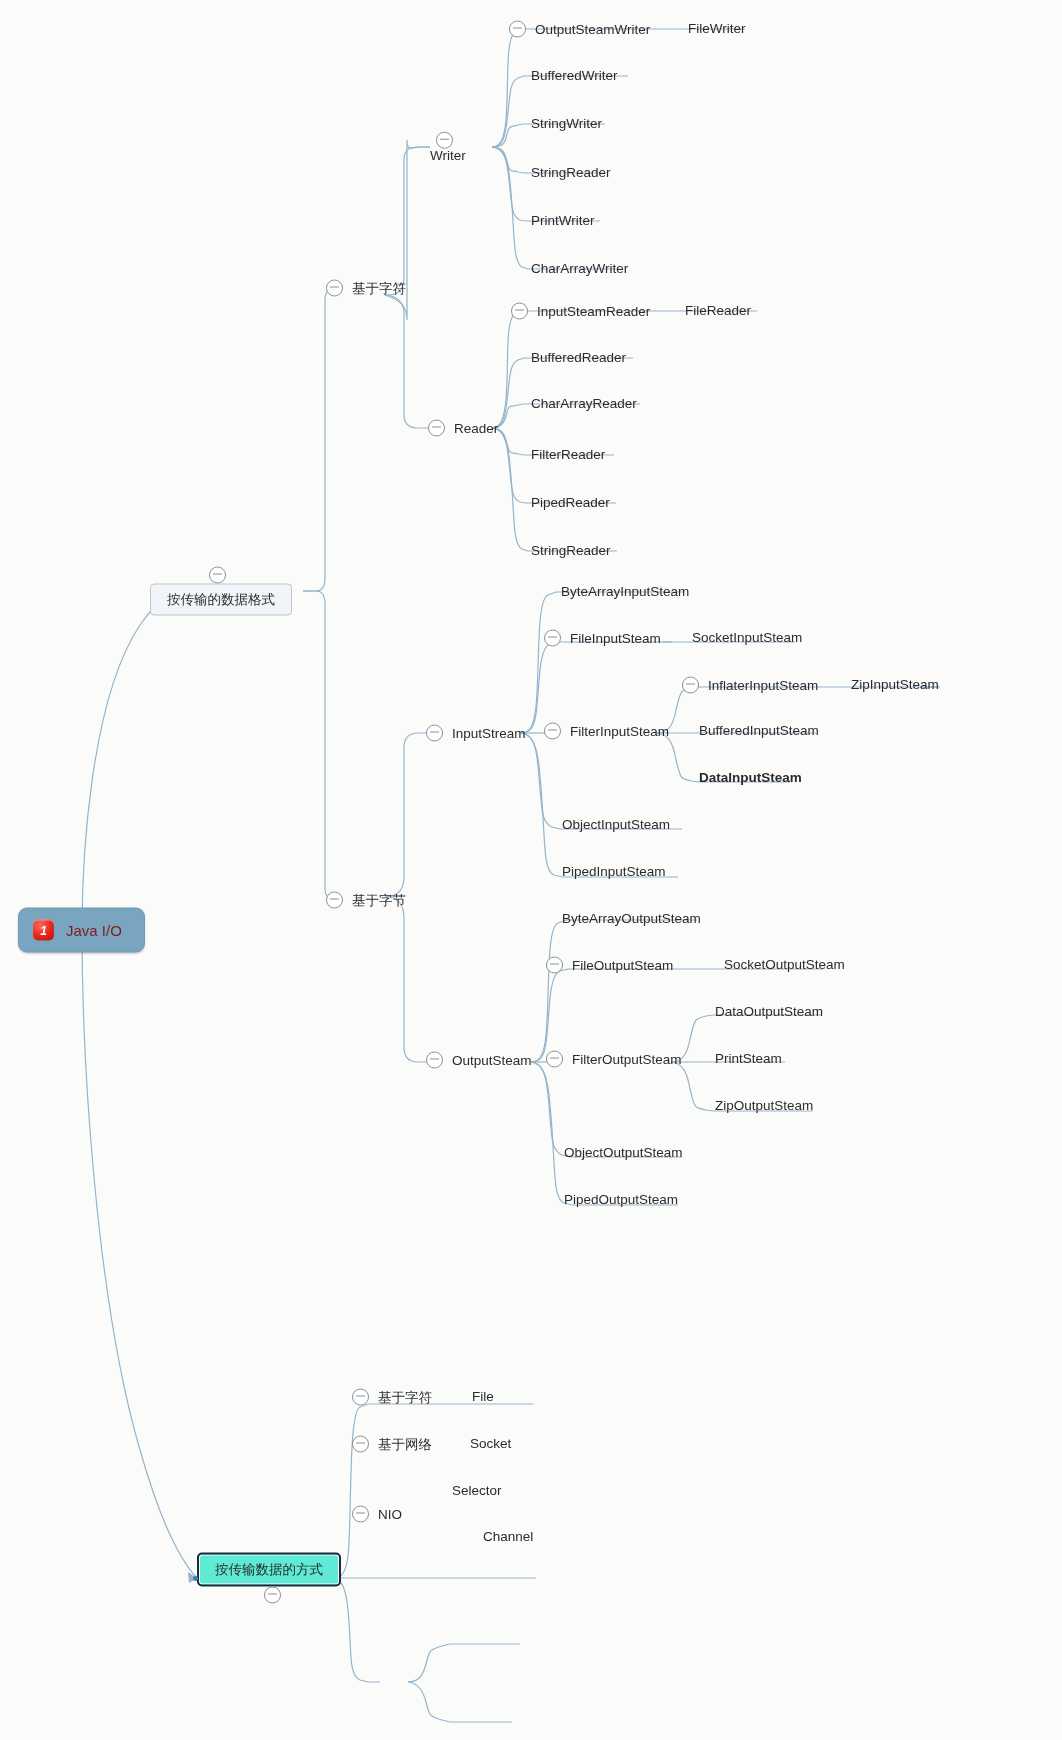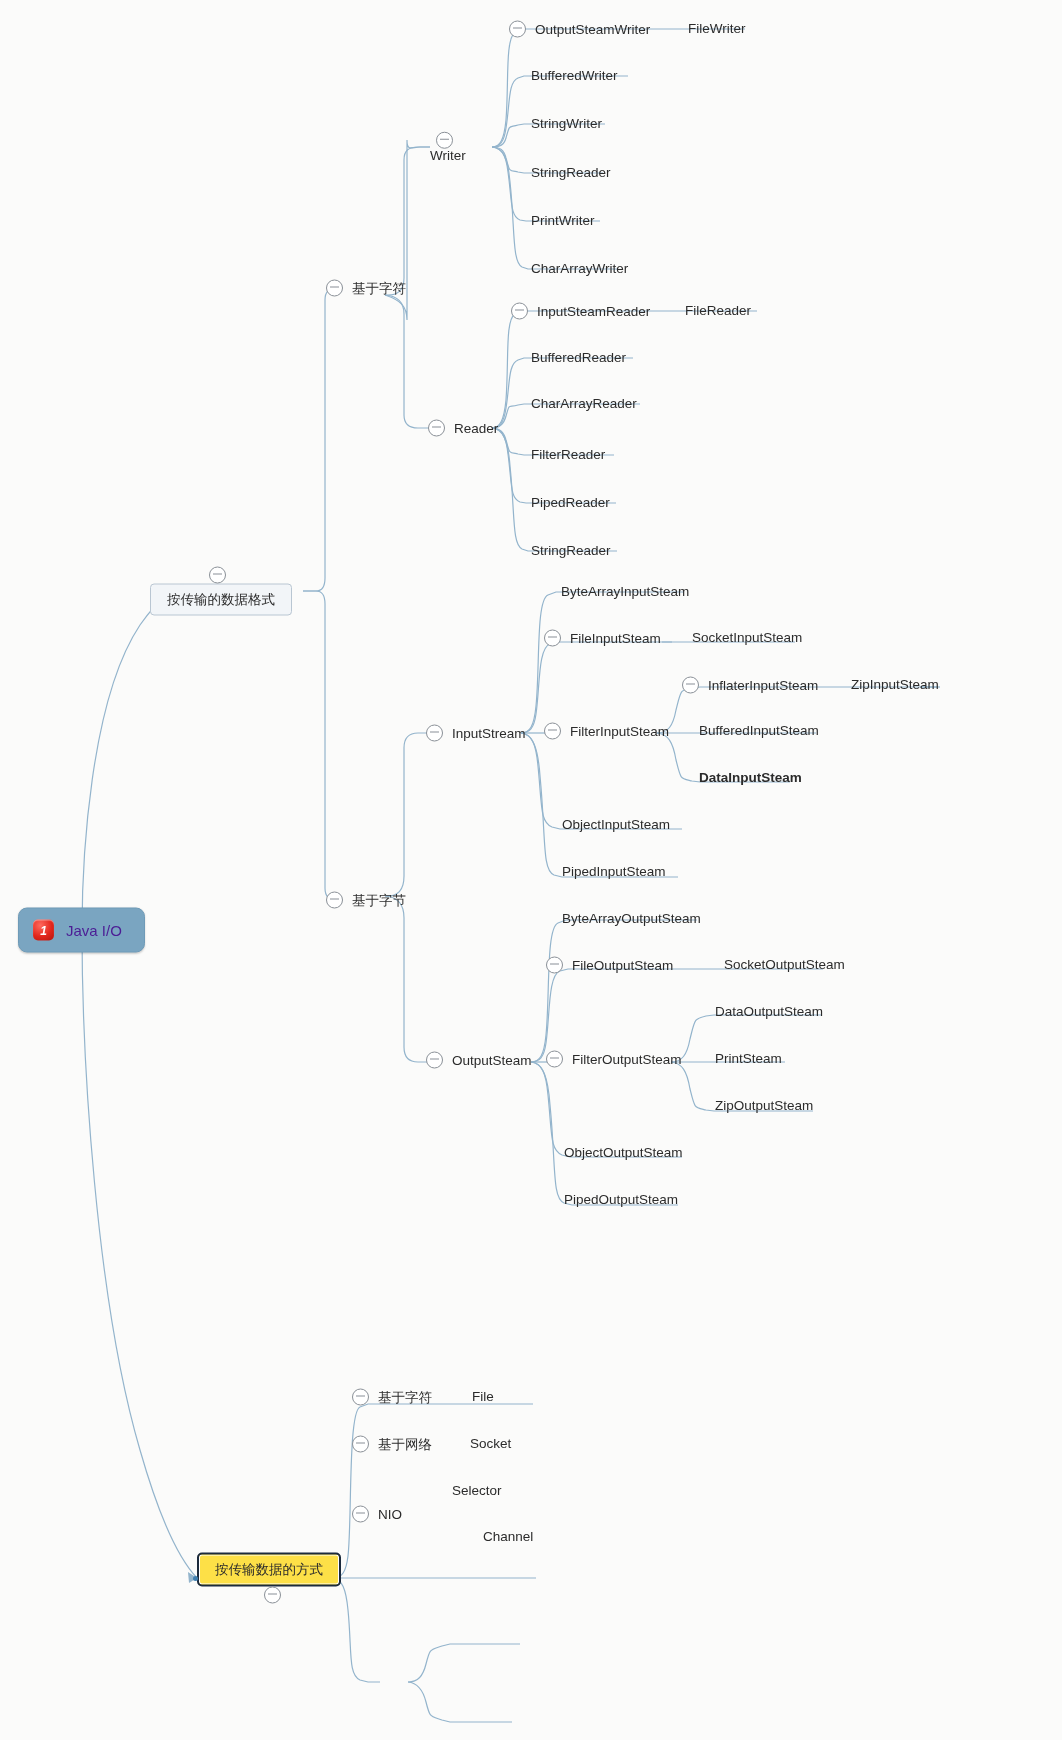--- a/index.html
+++ b/index.html
@@ -49,42 +49,42 @@
     transform:translateY(-50%);
   }
   .root .badge{
     width:21px;height:21px;border-radius:5px;
     background:radial-gradient(circle at 35% 28%, #ff6a5e 0%, #e3261c 55%, #b3150d 100%);
     color:#fff;font-size:12px;font-style:italic;font-weight:bold;
     display:flex;align-items:center;justify-content:center;
     margin-right:12px;flex:0 0 auto;
     box-shadow:inset 0 1px 1px rgba(255,255,255,.5);
   }
-  .root .rlabel{color:#4c1d95;font-size:15px;text-align:center;}
+  .root .rlabel{color:#7f1d1d;font-size:15px;text-align:center;}
 
   
   .boxnode{
     position:absolute;
     display:flex;align-items:center;
     transform:translateY(-50%);
     flex-direction:column;
   }
   .boxnode .chip{
     background:#f2f5f8;
     border:1px solid #b9c6d2;
     border-radius:4px;
     padding:6px 16px;
     font-size:13.5px;
     color:#2b2b2b;
     white-space:nowrap;
   }
   .boxnode.selected .chip{
     border:2px solid #1b2a3c;
     border-radius:5px;
-    background:#fde047;
+    background:#5eead4;
     box-shadow:0 0 0 1px #ffffff inset;
   }
   .boxnode .toggle{margin-right:7px;}
   .boxnode.righttoggle .toggle{margin-right:0;margin-left:7px;}
   .dotmark{
     width:5px;height:5px;border-radius:50%;background:#3f7fb0;
     position:absolute;left:-4px;top:50%;transform:translateY(-50%);
   }
 </style>
 </head>

